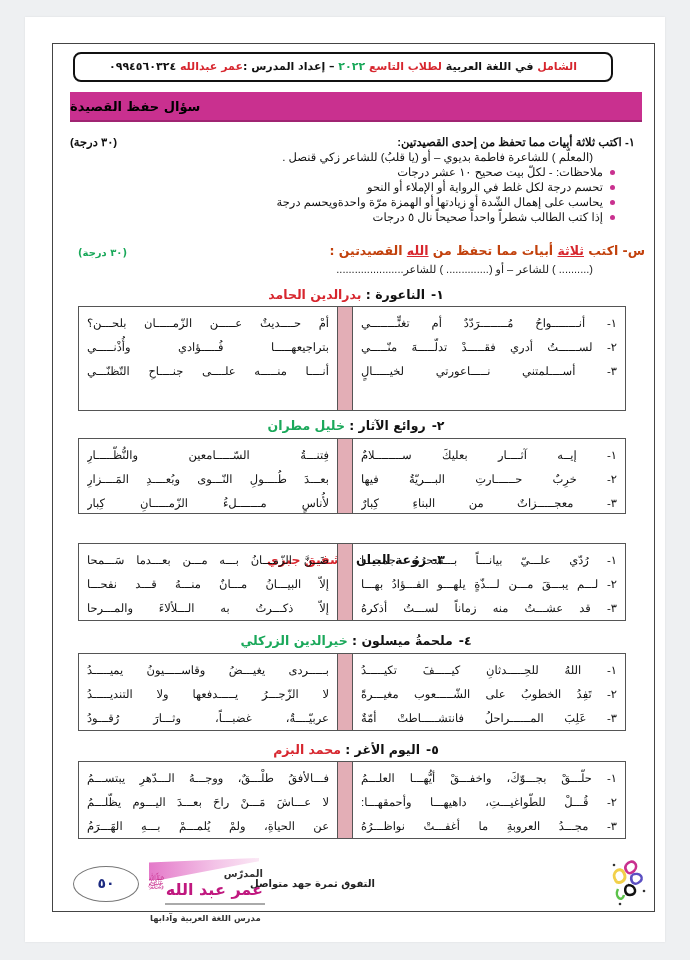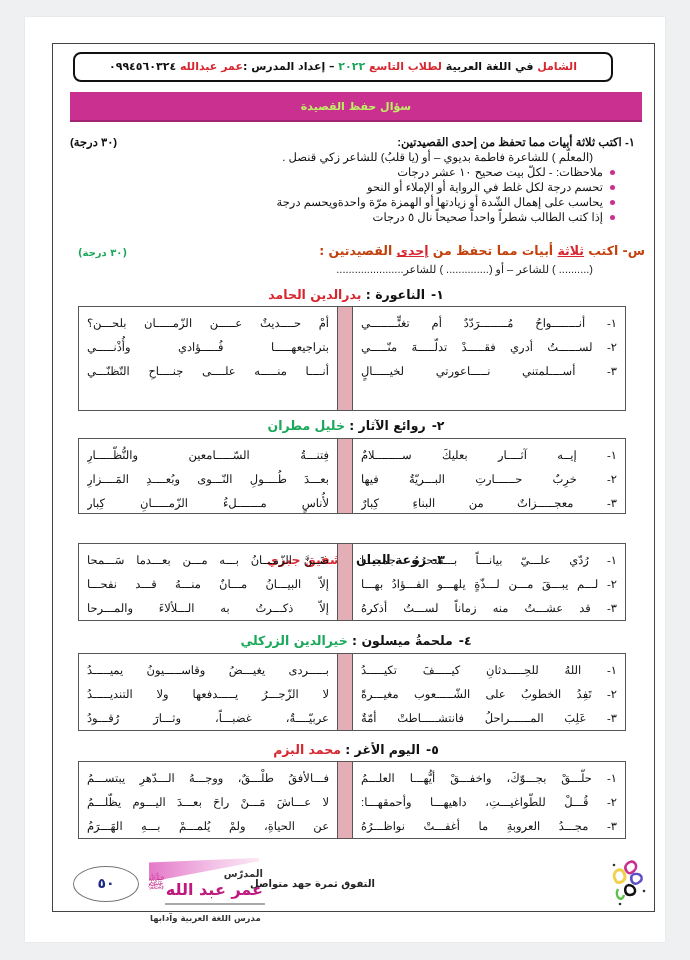--- a/index.html
+++ b/index.html
@@ -38,23 +38,23 @@
     }
     .red { color: #d7262e; }
     .green { color: #1aa85a; }
     .green-dark { color: #c2410c; }
     .black { color: #111; }
     .title-bar {
       position: absolute;
       left: 70px; top: 92px;
       width: 572px; height: 30px;
       background: #c9308f;
-      color: #bef264;
-      text-align: center;
-      font-size: 11px;
+      color: #000000;
+      text-align: left;
+      font-size: 13px;
       font-weight: bold;
       line-height: 30px;
       direction: rtl;
       border-bottom: 2px solid #a02472;
     }
     .q1 {
       position: absolute;
       left: 70px; top: 135px;
       width: 575px;
       direction: rtl;
@@ -183,21 +183,21 @@
   <ul>
     <li>ملاحظات: - لكلّ بيت صحيح ١٠ عشر درجات</li>
     <li>تحسم درجة لكل غلط في الرواية أو الإملاء أو النحو</li>
     <li>يحاسب على إهمال الشّدة أو زيادتها أو الهمزة مرّة واحدةويحسم درجة</li>
     <li>إذا كتب الطالب شطراً واحداً صحيحاً نال ٥ درجات</li>
   </ul>
 </div>
 
 <div class="q2">
   <div>
-    <span class="green-dark">س- اكتب </span><span class="red u">ثلاثة</span><span class="green-dark"> أبيات مما تحفظ من </span><span class="red u">إحدى</span><span class="green-dark"> القصيدتين :</span>
+    <span class="green-dark">س- اكتب </span><span class="red u">ثلاثة</span><span class="green-dark"> أبيات مما تحفظ من </span><span class="red u">الله</span><span class="green-dark"> القصيدتين :</span>
     <span class="q2-grade">(٣٠ درجة)</span>
   </div>
   <div class="blanks">(.......... ) للشاعر –            أو (.............. ) للشاعر......................</div>
 </div>
 
 <div id="sections">
     <div class="section-title" style="top: 287px;"><span style="margin-left: 6px;">١-</span><span>الناعورة</span><span> : </span><span class="red">بدرالدين الحامد</span></div>
     <div class="poem" style="top: 306px; height: 105px;">
       <div class="col col-right">
         <div class="line">١- أنــــــــواحُ مُــــــــرَدّدٌ أم تغنٍّــــــــي</div>

